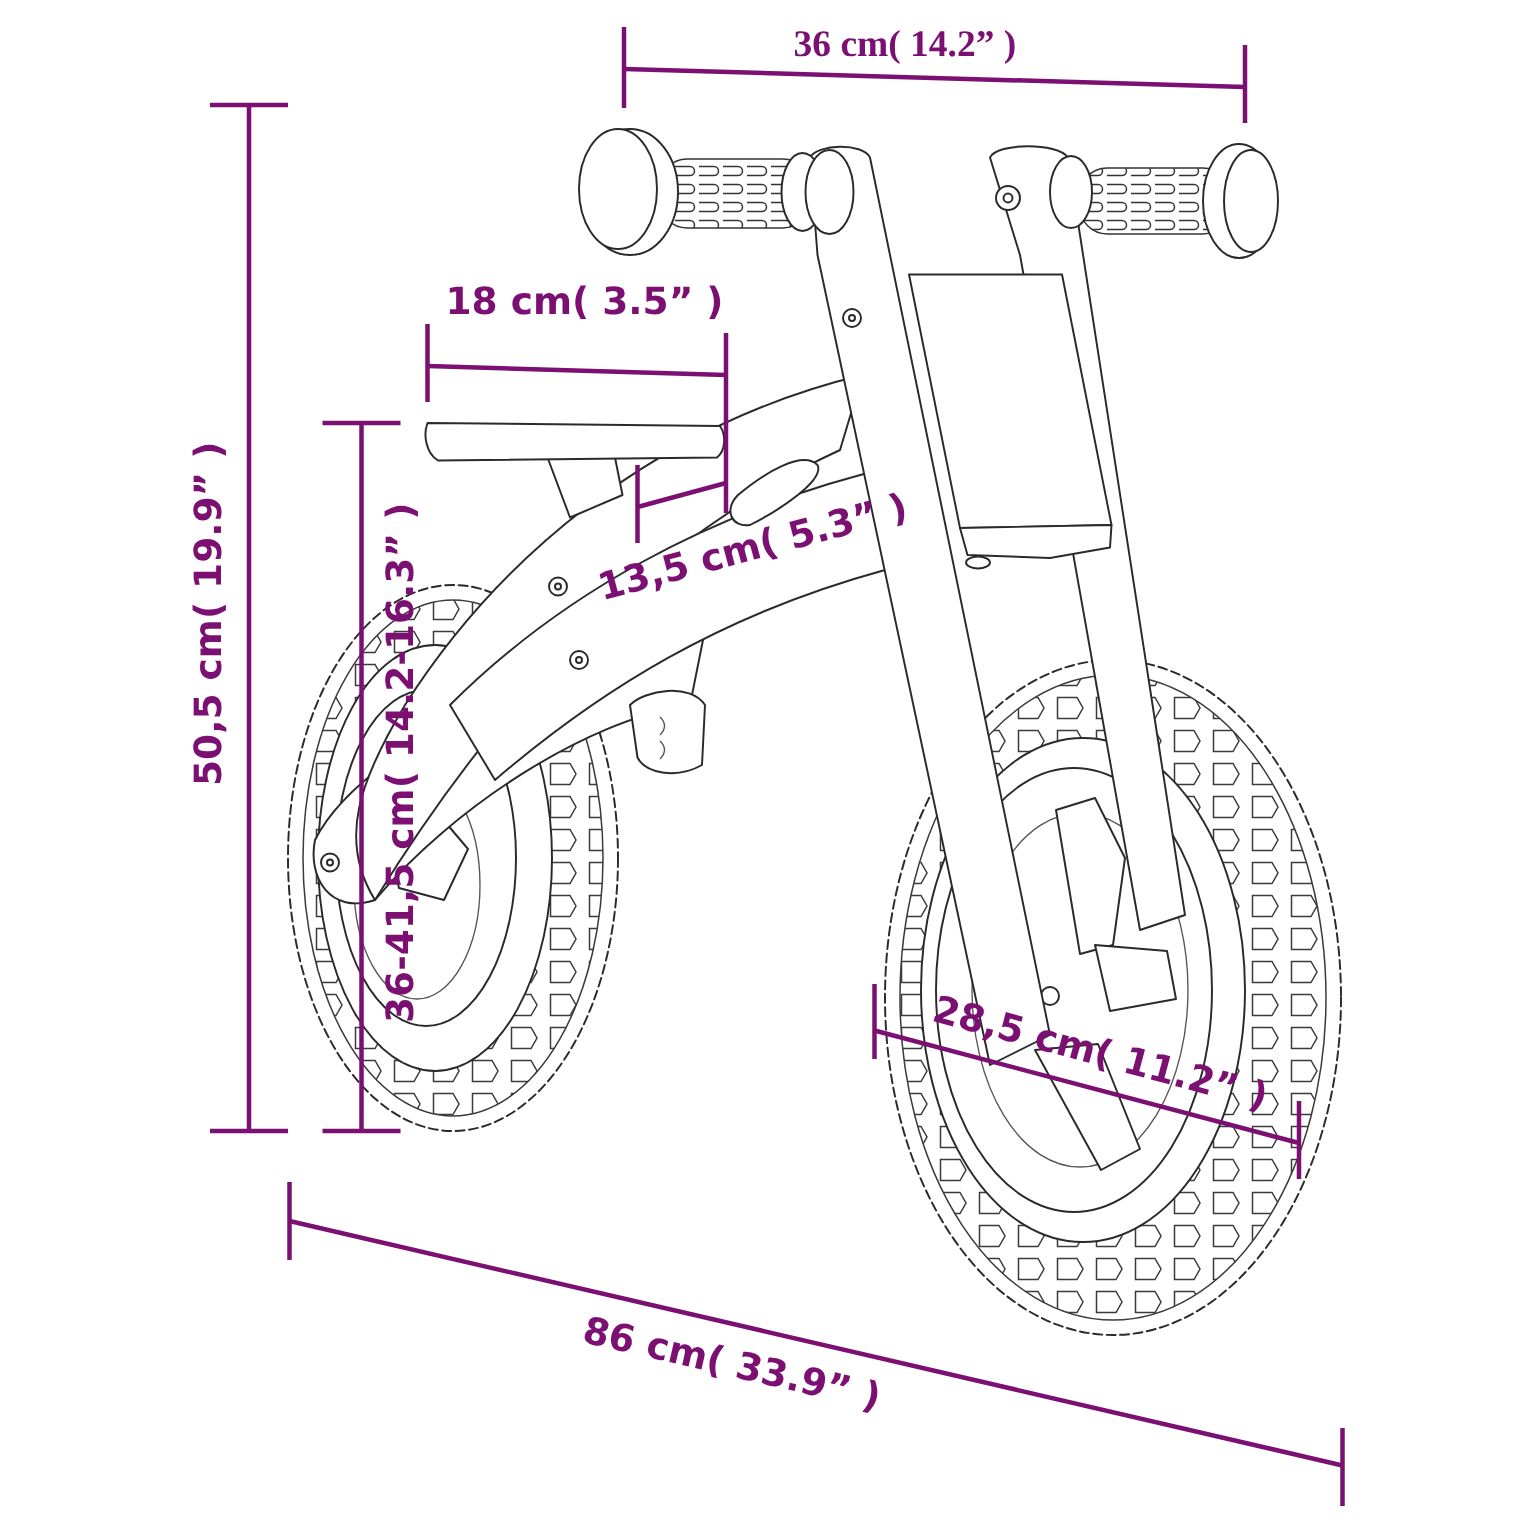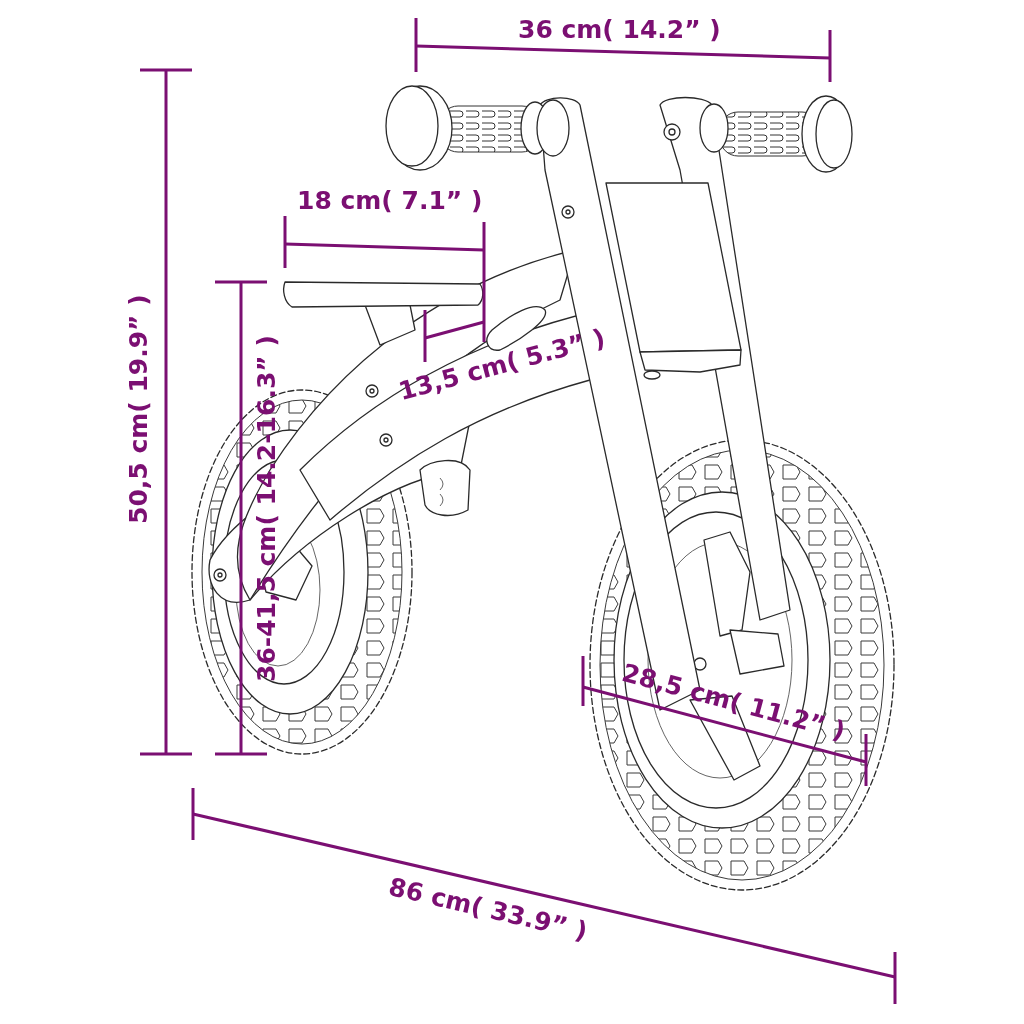--- a/index.html
+++ b/index.html
@@ -128,21 +128,21 @@
       <line x1="583" y1="687" x2="866" y2="762" class="dim"></line>
       <line x1="583" y1="656" x2="583" y2="706" class="dim"></line>
       <line x1="866" y1="734" x2="866" y2="786" class="dim"></line>
 
       <line x1="193" y1="814" x2="895" y2="977" class="dim"></line>
       <line x1="193" y1="788" x2="193" y2="840" class="dim"></line>
       <line x1="895" y1="952" x2="895" y2="1004" class="dim"></line>
     </g>
   </svg>
 
-  <div class="dim-label" style="left:518px; top:17px;">36 cm( 14.2” )</div>
-  <div class="dim-label" style="left:297px; top:188px;">18 cm( 7.1” )</div>
+  <div class="dim-label" style="left:529px; top:17px;font-family:Liberation Serif, serif;">36 cm( 14.2” )</div>
+  <div class="dim-label" style="left:297px; top:188px;">18 cm( 3.5” )</div>
   <div class="dim-label" style="left:396px; top:380px; transform: rotate(-15deg);">13,5 cm( 5.3” )</div>
   <div class="dim-label" style="left:126px; top:524px; transform: rotate(-90deg);">50,5 cm( 19.9” )</div>
   <div class="dim-label" style="left:254px; top:682px; transform: rotate(-90deg);">36-41,5 cm( 14.2-16.3” )</div>
   <div class="dim-label" style="left:626px; top:660px; transform: rotate(15deg);">28,5 cm( 11.2” )</div>
   <div class="dim-label" style="left:392px; top:874px; transform: rotate(13deg);">86 cm( 33.9” )</div>
 
 </div>
 
 </body></html>

